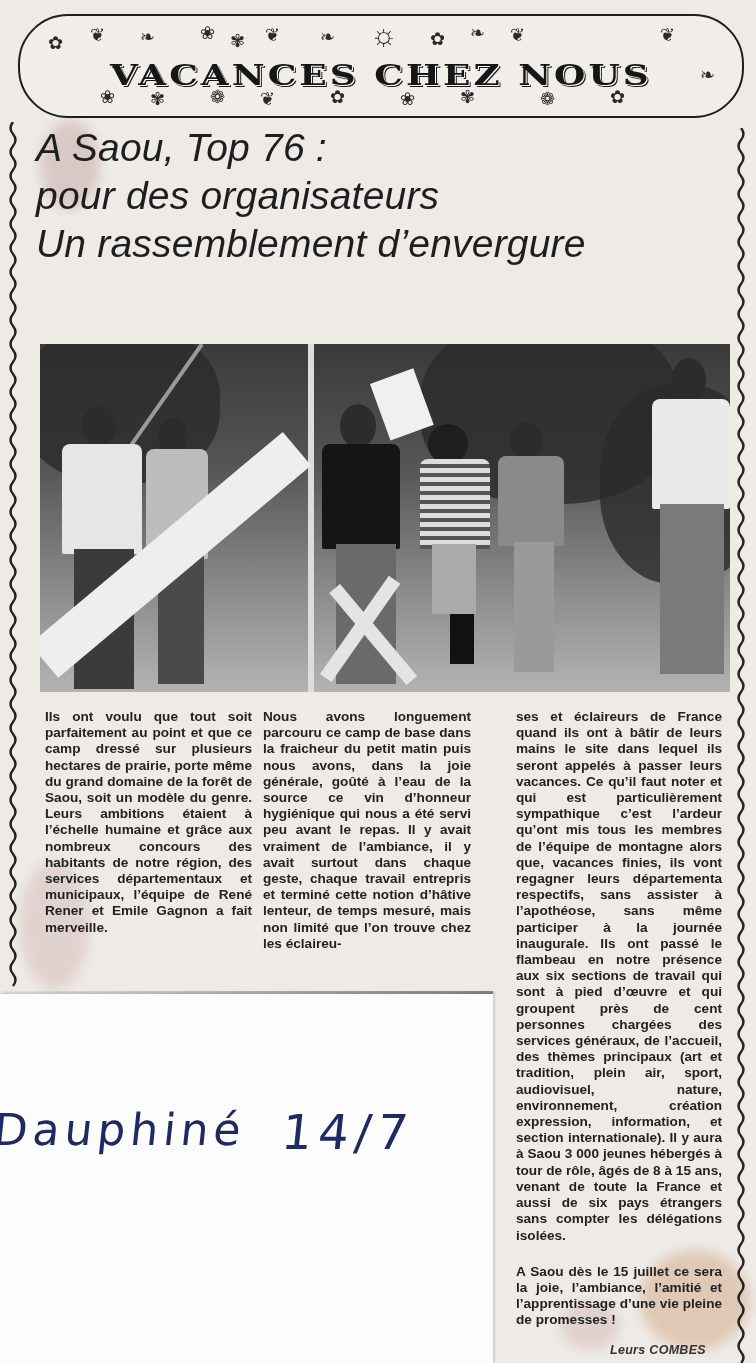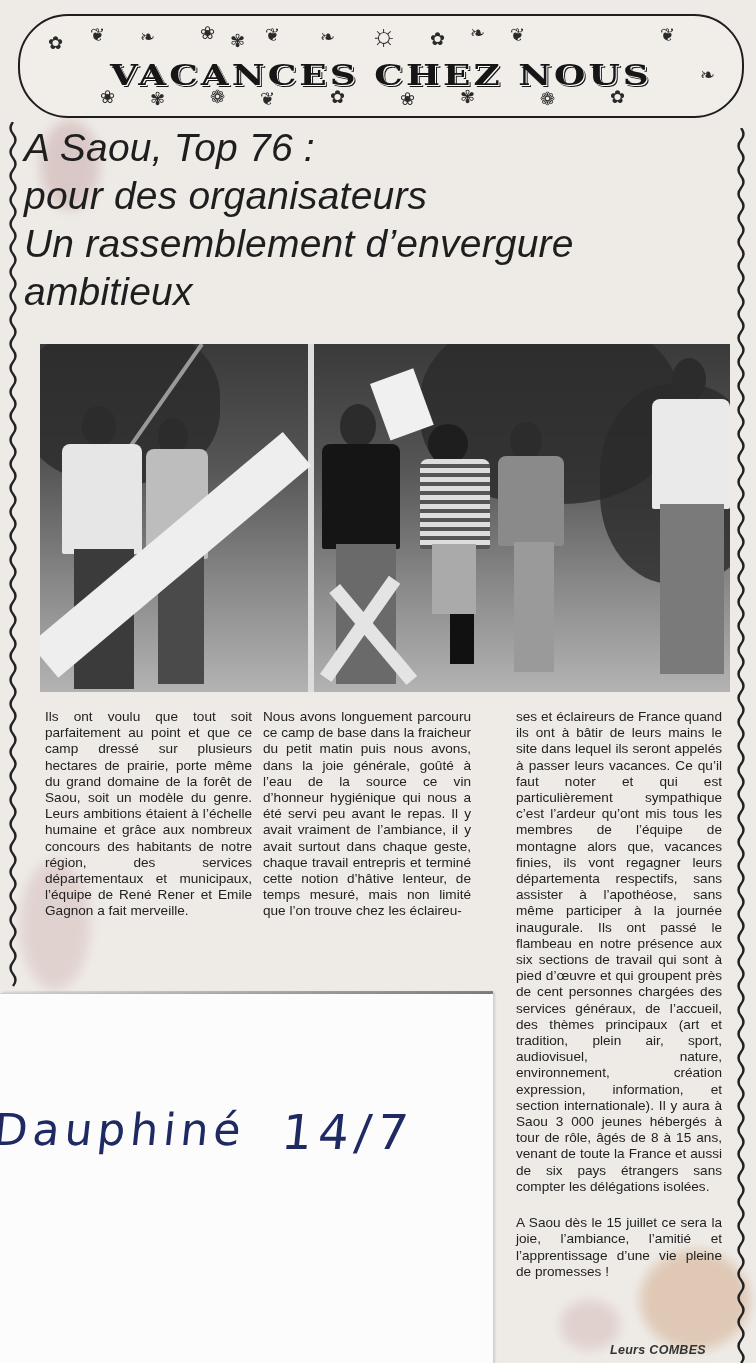--- a/index.html
+++ b/index.html
@@ -29,21 +29,21 @@
     text-shadow: 1px 1px 0 #fff, 2px 2px 0 #161616;
     transform: scaleY(0.8);
   }
 
   
   .wave { position: absolute; width: 14px; }
   .wave svg { display: block; }
 
   
   .headline {
-    position: absolute; left: 24px; top: 124px; width: 680px;
+    position: absolute; left: 36px; top: 124px; width: 680px;
     font-family: "Liberation Sans", sans-serif; font-style: italic;
     font-size: 39px; line-height: 48px; color: #1e1e1e; letter-spacing: .2px;
   }
   .headline div { white-space: nowrap; }
 
   
   .photo {
     position: absolute; left: 40px; top: 344px; width: 690px; height: 348px;
     background: linear-gradient(180deg, #3a3a3a 0%, #555 35%, #8a8a8a 70%, #b3b3b3 100%);
     overflow: hidden;
@@ -54,21 +54,21 @@
   .photo .body { position: absolute; border-radius: 8px 8px 2px 2px; }
   .photo .legs { position: absolute; background: #6f6f6f; }
   .photo .plank { position: absolute; background: #eeeeee; transform-origin: left top; }
 
   
   .col {
     position: absolute; font-family: "Liberation Sans", sans-serif;
     font-size: 13.6px; line-height: 16.2px; color: #222;
     text-align: justify; text-align-last: left;
   }
-  .col p { margin: 0; }
+  .col p { margin: 0; font-weight: bold; }
   .col1 { left: 45px; top: 709px; width: 207px; }
   .col2 { left: 263px; top: 709px; width: 208px; }
   .col3 { left: 516px; top: 709px; width: 206px; }
   .col3 p + p { margin-top: 20px; }
   .byline {
     position: absolute; left: 610px; top: 1343px;
     font-style: italic; font-weight: bold; font-size: 12.5px; color: #333; letter-spacing: .3px;
   }
 
   
@@ -136,21 +136,20 @@
   <div class="wave" style="left:734px;top:128px;height:1235px;">
     <svg width="14" height="1235" viewBox="0 0 14 1235">
       <path id="rw" d="M7 0 Q 12 6 7 12 T 7 24 T 7 36 T 7 48 T 7 60 T 7 72 T 7 84 T 7 96 T 7 108 T 7 120 T 7 132 T 7 144 T 7 156 T 7 168 T 7 180 T 7 192 T 7 204 T 7 216 T 7 228 T 7 240 T 7 252 T 7 264 T 7 276 T 7 288 T 7 300 T 7 312 T 7 324 T 7 336 T 7 348 T 7 360 T 7 372 T 7 384 T 7 396 T 7 408 T 7 420 T 7 432 T 7 444 T 7 456 T 7 468 T 7 480 T 7 492 T 7 504 T 7 516 T 7 528 T 7 540 T 7 552 T 7 564 T 7 576 T 7 588 T 7 600 T 7 612 T 7 624 T 7 636 T 7 648 T 7 660 T 7 672 T 7 684 T 7 696 T 7 708 T 7 720 T 7 732 T 7 744 T 7 756 T 7 768 T 7 780 T 7 792 T 7 804 T 7 816 T 7 828 T 7 840 T 7 852 T 7 864 T 7 876 T 7 888 T 7 900 T 7 912 T 7 924 T 7 936 T 7 948 T 7 960 T 7 972 T 7 984 T 7 996 T 7 1008 T 7 1020 T 7 1032 T 7 1044 T 7 1056 T 7 1068 T 7 1080 T 7 1092 T 7 1104 T 7 1116 T 7 1128 T 7 1140 T 7 1152 T 7 1164 T 7 1176 T 7 1188 T 7 1200 T 7 1212 T 7 1224 T 7 1235" fill="none" stroke="#222" stroke-width="2.4"></path>
     </svg>
   </div>
 
   <div class="headline">
     <div>A Saou, Top 76 :</div>
     <div>pour des organisateurs</div>
     <div>Un rassemblement d’envergure</div>
-    <div>ambitieux</div>
   </div>
 
   <div class="photo" title="Black-and-white photo of a group of young scouts standing in a forest clearing holding long wooden planks">
     <div class="tree" style="left:-20px;top:-20px;width:200px;height:160px;"></div>
     <div class="tree" style="left:380px;top:-30px;width:260px;height:190px;"></div>
     <div class="tree" style="left:560px;top:40px;width:160px;height:200px;"></div>
 
     <div style="position:absolute;left:268px;top:0;width:6px;height:348px;background:#ddd;"></div>
     <div style="position:absolute;left:160px;top:0;width:4px;height:150px;background:#999;transform:rotate(35deg);transform-origin:top;"></div>
 

